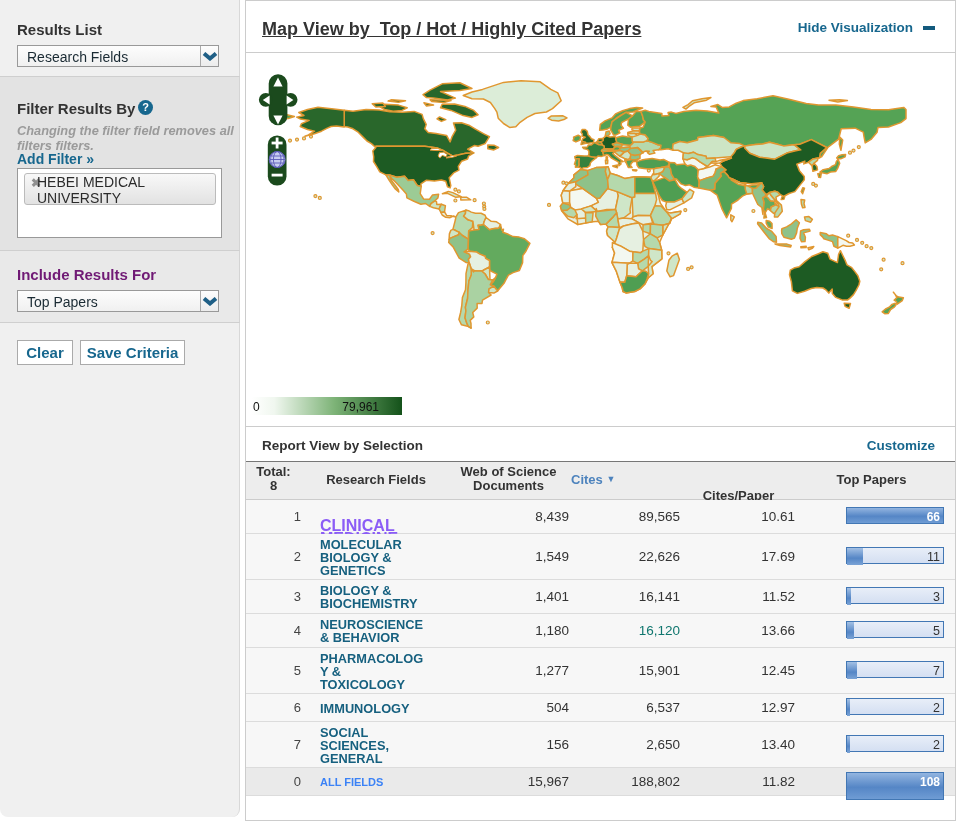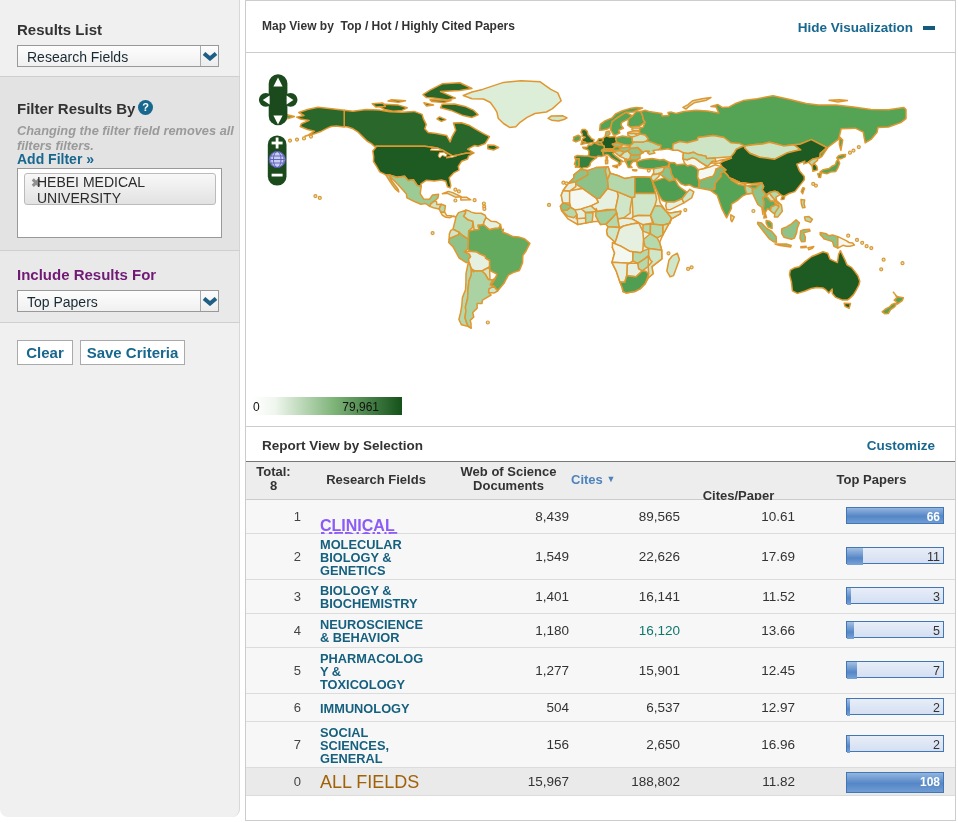--- a/index.html
+++ b/index.html
@@ -36,21 +36,21 @@
  <div style="position:absolute;right:0;top:0;width:18px;height:20px;border-left:1px solid #aaa;background:linear-gradient(#fdfdfd,#ececec);">
   <svg width="16" height="9" viewBox="0 0 16 9" style="position:absolute;left:1px;top:6px;">
         <path d="M2 1.5 L8 6.5 L14 1.5" fill="none" stroke="#1f5f86" stroke-width="4"></path>
       </svg>
  </div>
 </div>
 <div class="tealb" style="position:absolute;left:17px;top:340px;width:56px;height:25px;background:#fff;border:1px solid #aaa;text-align:center;line-height:24px;font-size:15px;">Clear</div>
 <div class="tealb" style="position:absolute;left:80px;top:340px;width:105px;height:25px;background:#fff;border:1px solid #aaa;text-align:center;line-height:24px;font-size:15px;">Save Criteria</div>
 
 <div style="position:absolute;left:245px;top:0;width:711px;height:821px;background:#fff;border:1px solid #ccc;"></div>
-<div style="position:absolute;left:262px;top:19px;font-size:12px;font-weight:bold;color:#333;">Map View by&nbsp; Top / Hot / Highly Cited Papers</div>
+<div style="position:absolute;left:262px;top:19px;font-size:18px;font-weight:bold;color:#333;text-decoration:underline;">Map View by&nbsp; Top / Hot / Highly Cited Papers</div>
 <div class="tealb" style="position:absolute;right:45px;top:20px;font-size:13.5px;">Hide Visualization</div>
 <div style="position:absolute;left:923px;top:26px;width:12px;height:4px;background:#135a7d;"></div>
 <div style="position:absolute;left:246px;top:52px;width:709px;border-top:1px solid #ccc;"></div>
 <svg width="709" height="373" viewBox="0 0 709 373" style="position:absolute;left:246px;top:52px">
 <path d="M263.6,75.4L257.5,71.5L252.2,66.2L250.9,60.1L248.8,56.6L244.4,50.5L237.4,47.0L226.0,46.7L217.2,43.5L226.0,40.0L236.5,37.4L257.5,30.4L275.0,28.8L294.2,29.8L304.8,37.4L311.8,40.9L315.2,48.8L306.5,56.6L300.4,60.0L289.0,61.5L281.1,65.4L274.1,70.3L269.8,74.8Z" fill="#dcedd8" stroke="#e09730" stroke-width="1.5" stroke-linejoin="round"></path>
 <path d="M98.2,58.2L107.0,59.2L120.1,57.5L133.2,58.0L143.8,59.8L156.0,60.3L168.2,59.4L176.1,62.4L177.3,66.6L180.2,72.4L178.8,76.8L182.2,80.4L190.1,81.6L200.6,83.4L204.1,89.9L206.2,84.3L209.7,78.1L207.5,71.0L215.5,70.8L222.9,73.2L229.5,77.1L237.4,81.6L243.5,84.6L239.1,91.6L232.1,94.2L228.6,93.4L221.6,97.2L227.8,100.9L219.9,101.2L212.0,103.0L206.4,104.0L200.6,100.7L196.6,98.1L191.0,96.0L178.8,94.2L129.8,94.2L129.4,95.3L125.4,91.6L121.0,89.0L116.6,84.6L112.2,80.2L107.0,76.8L101.8,75.0L98.2,74.5Z" fill="#29672b" stroke="#e09730" stroke-width="1.5" stroke-linejoin="round"></path>
 <path d="M194.5,55.8L205.0,58.4L217.2,63.6L226.0,65.4L232.1,62.8L227.8,58.4L219.0,54.4L208.5,51.9L196.2,52.2Z" fill="#29672b" stroke="#e09730" stroke-width="1.5" stroke-linejoin="round"></path>
 <path d="M138.5,52.2L152.5,53.1L161.2,55.8L156.0,58.4L147.2,59.2L138.5,57.5L134.1,54.9Z" fill="#29672b" stroke="#e09730" stroke-width="1.5" stroke-linejoin="round"></path>
 <path d="M187.5,46.1L201.5,47.9L209.4,46.1L201.5,42.6L194.5,39.5L213.8,38.6L226.0,36.5L213.8,30.7L196.2,31.8L184.0,38.2L177.0,42.6L180.5,45.6Z" fill="#29672b" stroke="#e09730" stroke-width="1.5" stroke-linejoin="round"></path>
 <path d="M184.0,47.7L205.0,48.6L198.0,50.5L185.8,49.6Z" fill="#29672b" stroke="#e09730" stroke-width="1.5" stroke-linejoin="round"></path>
@@ -358,27 +358,27 @@
     <div style="position:absolute;left:0;top:0;width:3px;height:17px;background:linear-gradient(#a3c0e4,#5586c6 60%,#7aa3d6);"></div>
     <div style="position:absolute;right:3px;top:2px;font-size:12.5px;color:#333;">2</div>
   </div>
 <div style="position:absolute;left:246px;top:722px;width:709px;height:46px;background:#f7f7f7;border-bottom:1px solid #dcdcdc;"></div>
 <div style="position:absolute;left:246px;top:722px;width:55px;height:46px;line-height:46px;text-align:right;font-size:13px;color:#444;">7</div>
 <div class="fld" style="position:absolute;left:320px;top:722px;width:130px;height:46px;display:flex;align-items:center;">
   <div style="font-size:12.8px;font-weight:bold;color:#16607f;line-height:13px;">SOCIAL<br>SCIENCES,<br>GENERAL</div>
   </div>
 <div style="position:absolute;left:449px;top:722px;width:120px;height:46px;line-height:46px;text-align:right;font-size:13.5px;color:#333;">156</div>
 <div style="position:absolute;left:560px;top:722px;width:120px;height:46px;line-height:46px;text-align:right;font-size:13.5px;color:#333;">2,650</div>
-<div style="position:absolute;left:675px;top:722px;width:120px;height:46px;line-height:46px;text-align:right;font-size:13.5px;color:#333;">16.96</div>
+<div style="position:absolute;left:675px;top:722px;width:120px;height:46px;line-height:46px;text-align:right;font-size:13.5px;color:#333;">13.40</div>
 <div style="position:absolute;left:846px;top:735px;width:98px;height:17px;border:1px solid #4277b4;background:linear-gradient(#e8eef8,#d4dff2);">
     <div style="position:absolute;left:0;top:0;width:3px;height:17px;background:linear-gradient(#a3c0e4,#5586c6 60%,#7aa3d6);"></div>
     <div style="position:absolute;right:3px;top:2px;font-size:12.5px;color:#333;">2</div>
   </div>
 <div style="position:absolute;left:246px;top:768px;width:709px;height:28px;background:#eaeaea;border-bottom:1px solid #dcdcdc;"></div>
 <div style="position:absolute;left:246px;top:768px;width:55px;height:28px;line-height:28px;text-align:right;font-size:13px;color:#444;">0</div>
 <div class="fld" style="position:absolute;left:320px;top:768px;width:130px;height:28px;display:flex;align-items:center;">
-  <div style="font-size:18px;font-weight:normal;color:#a16207;line-height:13px;">ALL FIELDS</div>
+  <div style="font-size:11px;font-weight:bold;color:#3b82f6;line-height:13px;">ALL FIELDS</div>
   </div>
 <div style="position:absolute;left:449px;top:768px;width:120px;height:28px;line-height:28px;text-align:right;font-size:13.5px;color:#333;">15,967</div>
 <div style="position:absolute;left:560px;top:768px;width:120px;height:28px;line-height:28px;text-align:right;font-size:13.5px;color:#333;">188,802</div>
 <div style="position:absolute;left:675px;top:768px;width:120px;height:28px;line-height:28px;text-align:right;font-size:13.5px;color:#333;">11.82</div>
-<div style="position:absolute;left:846px;top:772px;width:98px;height:21px;border:1px solid #4277b4;background:linear-gradient(#93b5e0,#5586c6 55%,#6f9cd4);">
+<div style="position:absolute;left:846px;top:772px;width:98px;height:28px;border:1px solid #4277b4;background:linear-gradient(#93b5e0,#5586c6 55%,#6f9cd4);">
     <div style="position:absolute;right:3px;top:2px;font-size:12px;font-weight:bold;color:#fff;">108</div>
   </div>
 </body></html>

